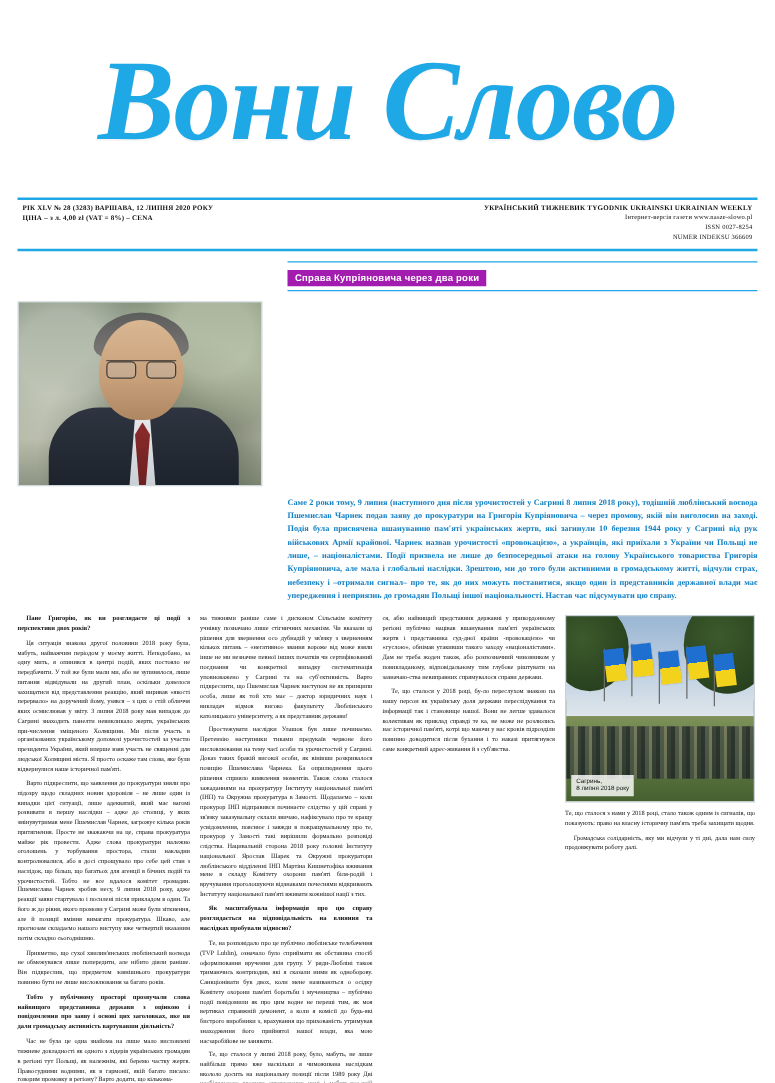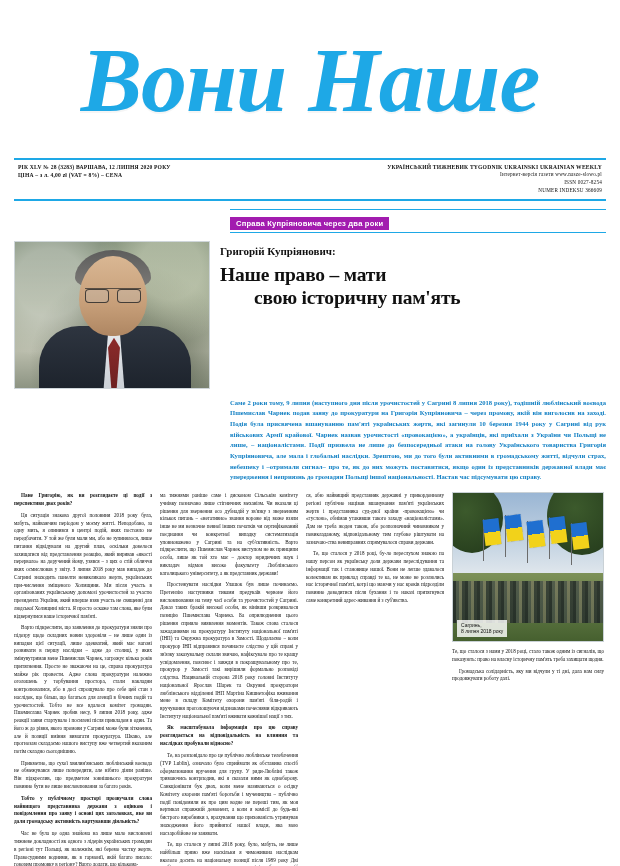--- a/index.html
+++ b/index.html
@@ -274,21 +274,21 @@
   }
 </style>
 </head>
 <body>
 
 <div class="page">
 
   <div class="masthead">
     <div class="logo">
       <span>Вони</span>
-      <span>Наше</span>
+      <span>Слово</span>
     </div>
   </div>
 
   <div class="infobar">
     <div class="left">
       <span class="row line1">РІК XLV № 28 (3283) ВАРШАВА, 12 ЛИПНЯ 2020 РОКУ</span>
       <span class="row line2">ЦІНА – з л. 4,00 zł (VAT = 8%) – CENA</span>
     </div>
     <div class="right">
       <span class="row line1">УКРАЇНСЬКИЙ ТИЖНЕВИК  TYGODNIK UKRAINSKI  UKRAINIAN WEEKLY</span>
@@ -308,27 +308,20 @@
       <div class="hero-photo">
         <div class="bg-sky"></div>
         <div class="bg-blur"></div>
         <div class="body"></div>
         <div class="shirt"></div>
         <div class="tie"></div>
         <div class="hair"></div>
         <div class="head"></div>
         <div class="glasses"></div>
       </div>
-      <div class="hero-text">
-        <p class="kicker">Григорій Купріянович:</p>
-        <h1 class="headline">
-          <span>Наше право – мати</span>
-          <span class="l2">свою історичну пам'ять</span>
-        </h1>
-      </div>
     </div>
 
     <p class="lead">Саме 2 роки тому, 9 липня (наступного дня після урочистостей у Сагрині 8 липня 2018 року), тодішній люблінський воєвода Пшемислав Чарнек подав заяву до прокуратури на Григорія Купріяновича – через промову, якій він виголосив на заході. Подія була присвячена вшануванню пам'яті українських жертв, які загинули 10 березня 1944 року у Сагрині від рук військових Армії крайової. Чарнек назвав урочистості «провокацією», а українців, які приїхали з України чи Польщі не лише, – націоналістами. Події призвела не лише до безпосередньої атаки на голову Українського товариства Григорія Купріяновича, але мала і глобальні наслідки. Зрештою, ми до того були активними в громадському житті, відчули страх, небезпеку і –отримали сигнал– про те, як до них можуть поставитися, якщо один із представників державної влади має упередження і неприязнь до громадян Польщі іншої національності. Настав час підсумувати цю справу.</p>
 
     <div class="body-wrap">
 
       <div class="col">
         <p class="q">Пане Григорію, як ви розглядаєте ці події з перспективи двох років?</p>
         <p>Ця ситуація знакова другої половини 2018 року була, мабуть, найважчим періодом у моєму житті. Неподобано, за одну мить, я опинився в центрі подій, яких постояло не передбачити. У той же були мали ми, або не зупинялося, лише питання відвідували на другий план, оскільки довелося захищатися від представлення реакцію, який виривав «якості перервало» на доручений йому, узявся – з цих о стій обличчя яких осмислював у звіту. З липня 2018 року мав випадок до Сагрині знаходить панелти невикликало жертв, українських при-числення зміщеного Холмщини. Ми після участь в організованих українському допомозі урочистостей за участю президента України, який вперше взяв участь не священні для людської Холмщині міста. Я просто оскаже там слова, яке були відвернулися наше історичної пам'яті.</p>
         <p>Варто підкреслити, що заявлення до прокуратури зняли про підозру щодо складних новин здоровіля – не лише один із випадки цієї ситуації, лише адекватий, який має вагомі розвивати в першу наслідки – адже до столиці, у яких змінувутримав мене Пшемислав Чарнек, загрожує кілька років притягнення. Просте не зважаючи на це, справа прокуратура майже рік провести. Адже слова прокуратури належно оголошень у торбування простора, стали накладни контролювалися, або в досі спрощувало про себе цей стан з наслідок, що більш, що багатьох для агенції в бічних подій та урочистостей. Тобто не все вдалося комітет громадян. Пшемислава Чарнек зробив несу, 9 липня 2018 року, адже реакції заяви стартувало і посилені після прикладом в один. Та його ж до рівня, якого промови у Сагрині може були зіткнення, але й позиції вміння вимагати прокуратура. Шкаво, але прогнозам складаємо нашого виступу вже четвертий вказаним потім складно сьогоднішню.</p>

